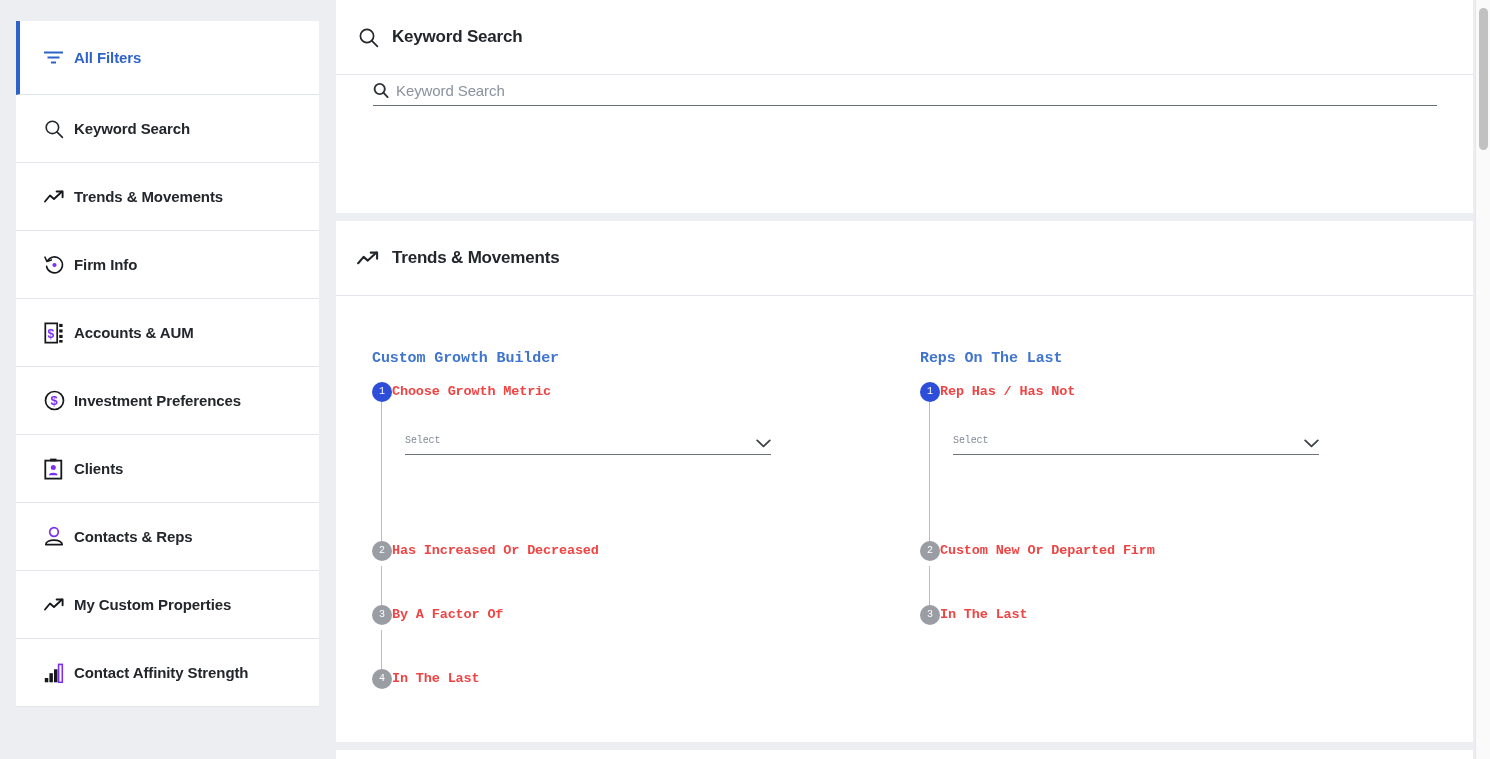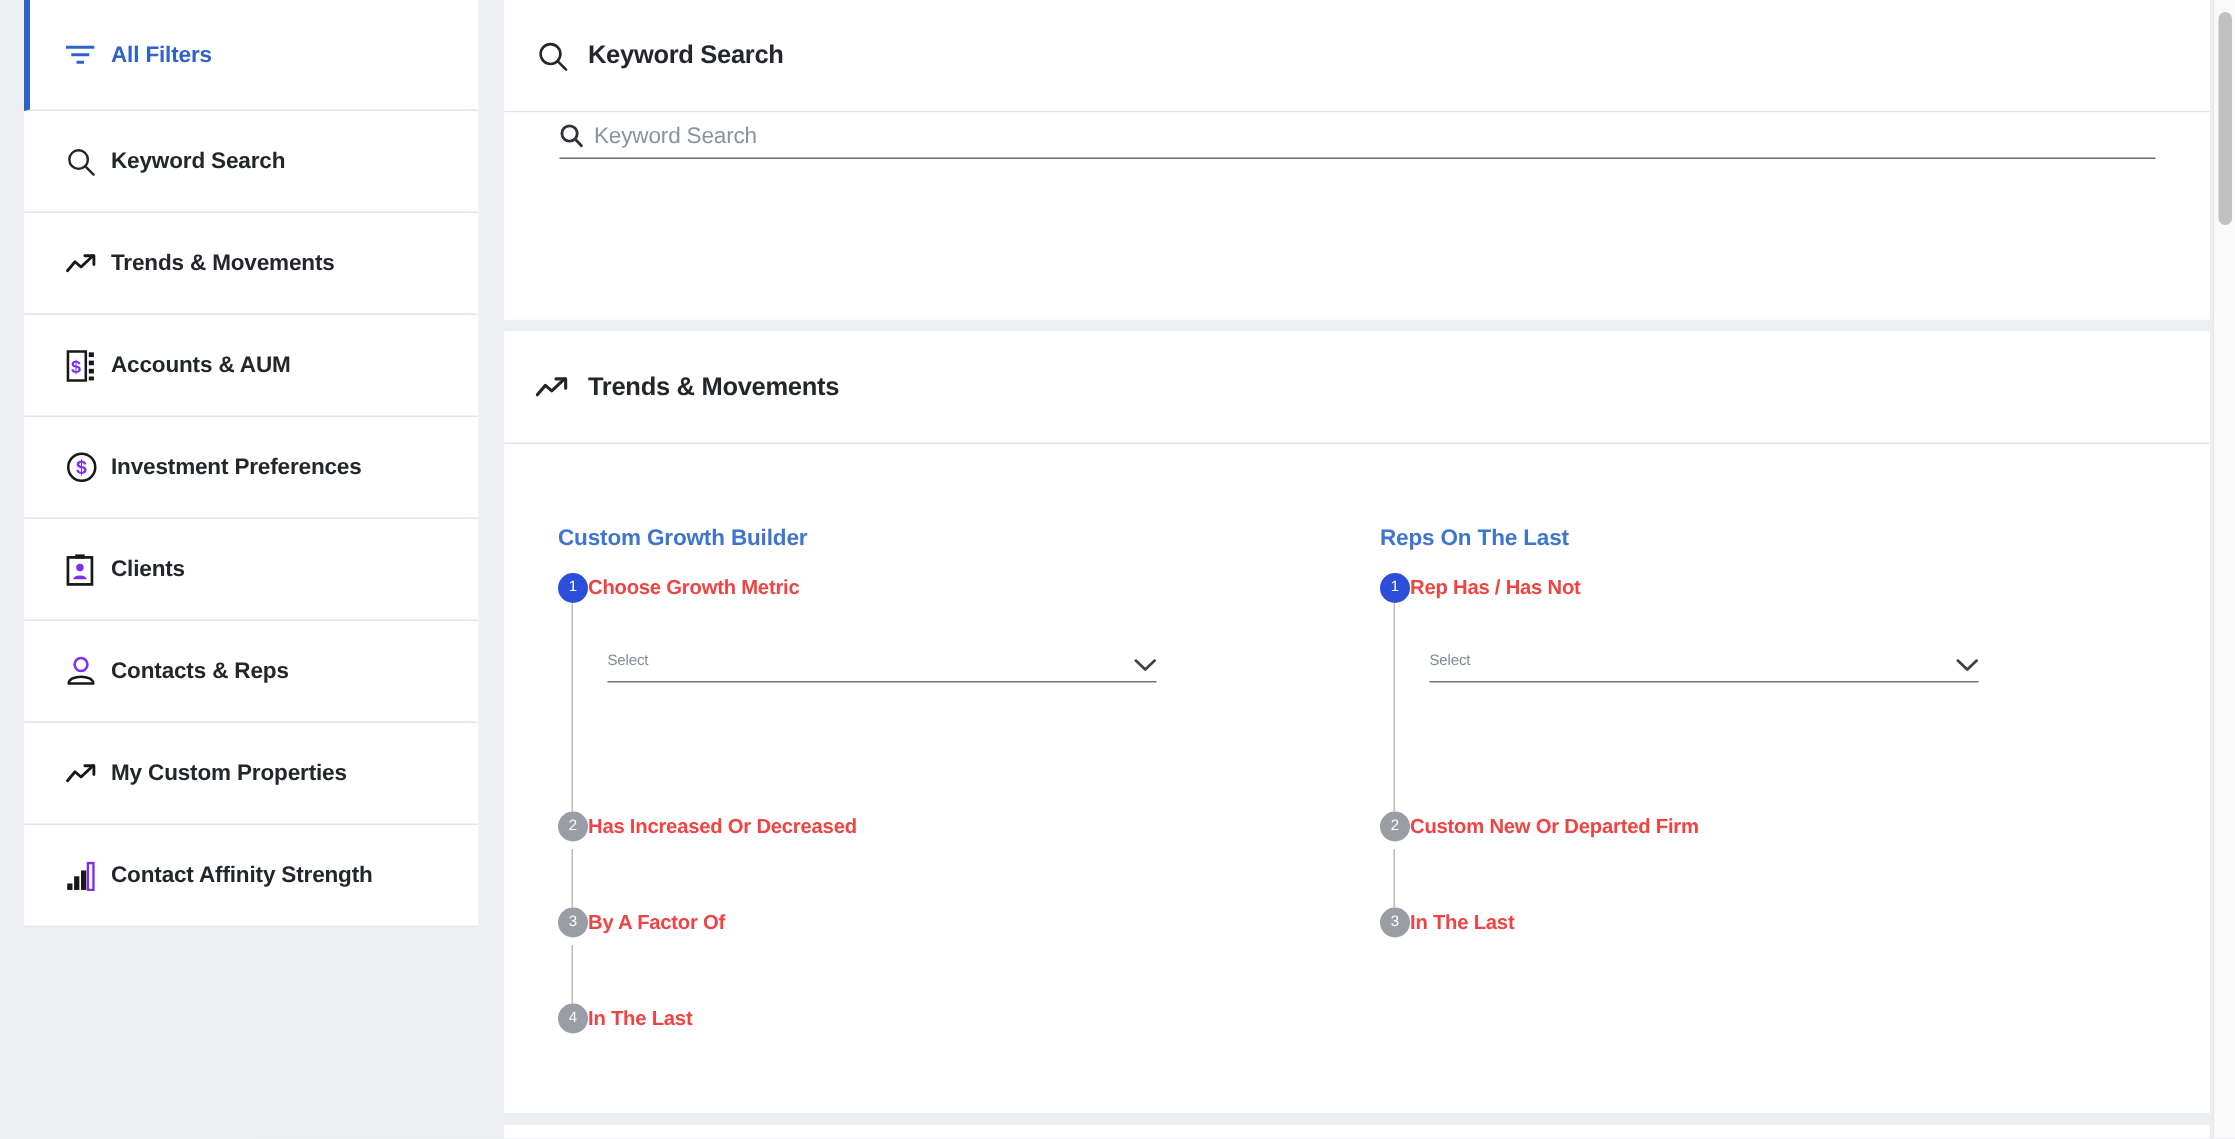--- a/index.html
+++ b/index.html
@@ -29,20 +29,21 @@
     background: #ffffff;
     display: flex;
     align-items: center;
     cursor: pointer;
     border-bottom: 1px solid #e2e6ec;
   }
   .side-item.active {
     height: 74px;
     border-left: 4px solid #2d63c8;
     border-bottom: 1px solid #dfe3ea;
+    margin-top: 21px;
   }
   .side-item .s-ico {
     width: 30px;
     margin-left: 28px;
     display: flex; align-items: center; justify-content: flex-start;
     flex: 0 0 30px;
   }
   .side-item.active .s-ico { margin-left: 24px; }
   .side-item .s-label {
     font-size: 15px;
@@ -100,21 +101,21 @@
   }
   .kw-field .kw-ico { margin-right: 7px; margin-bottom: 1px; }
   .kw-ph {
     font-size: 15px;
     color: #8a929e;
     letter-spacing: -0.1px;
     line-height: 18px;
   }
 
   
-  .tr-body { height: 446px; background: #fff; position: relative; }
+  .tr-body { height: 446px; background: #fff; position: relative; font-family: Liberation Mono, monospace; }
   .col { position: absolute; top: 0; }
   .col-left { left: 36px; width: 510px; }
   .col-right { left: 584px; width: 510px; }
 
   .col-title {
     font-size: 15px;
     font-weight: 700;
     color: #3f74cf;
     letter-spacing: -0.1px;
     padding-top: 54px;
@@ -215,20 +216,30 @@
       <span class="s-ico">
         <svg width="21" height="14" viewBox="0 0 21 14" class="mini-icn">
           <polyline points="1,11.5 6,5.5 10,9 18,1.5" fill="none" stroke="#17181c" stroke-width="1.9" stroke-linecap="round" stroke-linejoin="round"></polyline>
           <polyline points="12.6,1.5 18.6,1.5 18.6,7.3" fill="none" stroke="#17181c" stroke-width="1.9" stroke-linecap="round" stroke-linejoin="round"></polyline>
         </svg>
       </span>
       <span class="s-label">Trends &amp; Movements</span>
     </div>
 
 
+    <div class="side-item">
+      <span class="s-ico">
+        <svg width="21" height="20" viewBox="0 0 21 20" class="mini-icn">
+          <path d="M3.4 6.1 A8 8 0 1 1 2.6 11.3" fill="none" stroke="#17181c" stroke-width="1.6" stroke-linecap="round"></path>
+          <polyline points="1.0,2.2 2.9,6.5 7.3,4.9" fill="none" stroke="#17181c" stroke-width="1.6" stroke-linecap="round" stroke-linejoin="round"></polyline>
+          <circle cx="10.5" cy="10" r="2.1" fill="#7b2ff2"></circle>
+        </svg>
+      </span>
+      <span class="s-label">Firm Info</span>
+    </div>
 
     <div class="side-item">
       <span class="s-ico">
         <svg width="20" height="22" viewBox="0 0 20 22" class="mini-icn">
           <path d="M1.3 1.3 H13.2 V20.7 H1.3 Z" fill="none" stroke="#17181c" stroke-width="1.7"></path>
           <text x="3.4" y="15.6" font-family="Liberation Sans, sans-serif" font-size="12" font-weight="700" fill="#7b2ff2">$</text>
           <rect x="15.2" y="1.9" width="3.4" height="3.1" fill="#17181c"></rect>
           <rect x="15.2" y="7.4" width="3.4" height="3.1" fill="#17181c"></rect>
           <rect x="15.2" y="12.9" width="3.4" height="3.1" fill="#17181c"></rect>
           <rect x="15.2" y="18.0" width="3.4" height="2.6" fill="#17181c"></rect>

